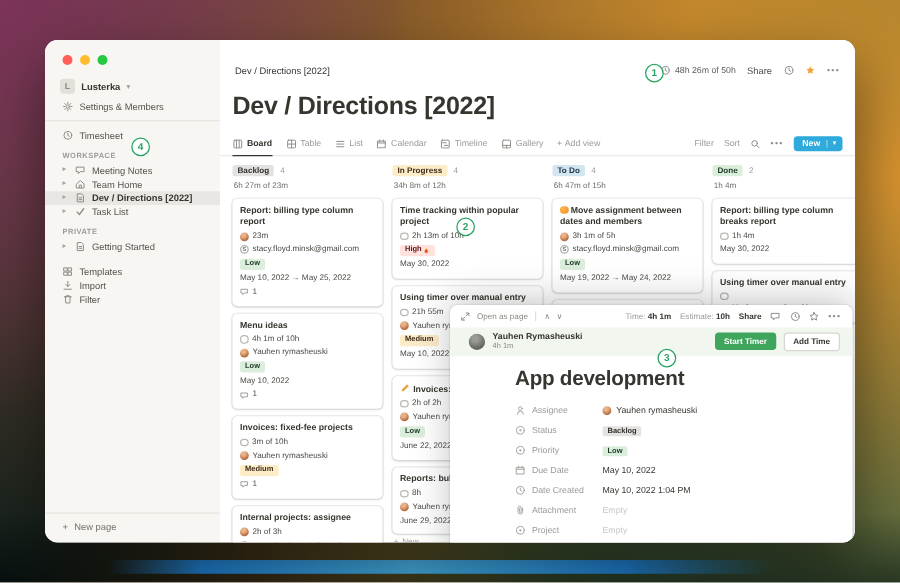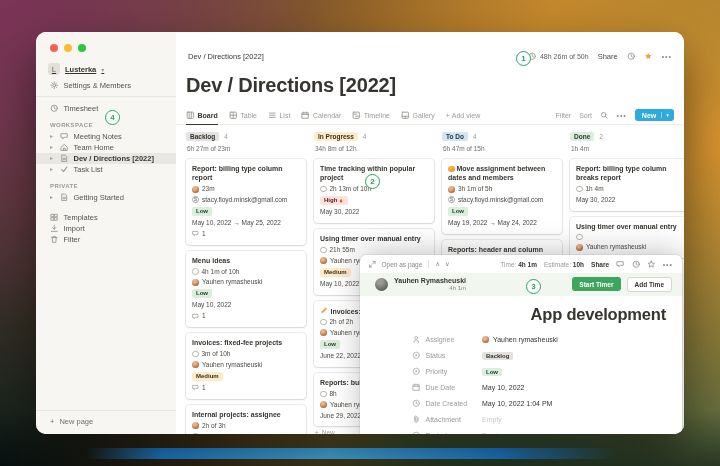--- a/index.html
+++ b/index.html
@@ -20,21 +20,21 @@
 
   
   #window { position:absolute; left:36px; top:32px; width:648px; height:402px; border-radius:10px;
     overflow:hidden; display:flex; background:#fff; box-shadow:0 22px 50px rgba(0,0,0,.5); }
 
   
   #sidebar { width:140px; flex:none; background:#f7f6f3; padding:10px 0 0 0; display:flex; flex-direction:column; font-size:7.5px; color:#55534e; }
   .traffic { display:flex; gap:6px; padding:2px 0 8px 14px; }
   .traffic span { width:8px; height:8px; border-radius:50%; display:block; }
   .t-red{background:#ff5f57}.t-yellow{background:#febc2e}.t-green{background:#28c840}
-  .ws-switcher { display:flex; align-items:center; gap:5px; padding:3px 10px 5px 12px; color:#37352f; font-weight:700;text-decoration:underline; }
+  .ws-switcher { display:flex; align-items:center; gap:5px; padding:3px 10px 5px 12px; color:#37352f; font-weight:700; }
   .ws-logo { width:12px; height:12px; border-radius:3px; background:#e3e0da; color:#8d8b83; font-size:7px; font-weight:700; display:flex; align-items:center; justify-content:center; }
   .ws-caret { color:#9b9a97; font-size:6px; }
   .side-item { display:flex; align-items:center; gap:5px; padding:1.5px 10px 1.5px 14px; line-height:1.3; height:11px; cursor:default; white-space:nowrap; }
   .side-item.active { background:#e9e7e3; color:#37352f; font-weight:700; }
   .side-item .tri { color:#a5a39e; font-size:6px; width:5px; flex:none; }
   .icon { display:inline-flex; flex:none; color:#8d8b84; }
   .icon svg { width:8.5px; height:8.5px; display:block; }
   .side-divider { height:1px; background:#e8e6e1; margin:5px 0 6px 0; }
   .section-label { font-size:6px; letter-spacing:.4px; color:#9b9a97; font-weight:700; padding:8px 0 3px 14px; }
   #sidebar-footer-menu { margin-top:9px; }
@@ -74,22 +74,22 @@
   .card-row { display:flex; align-items:center; gap:3px; margin:3px 0; font-size:6.5px; color:#4c4a45; line-height:1.2; min-height:6px; }
   .clock-o { width:6.5px; height:6.5px; border-radius:50%; border:1px solid #b9b7b1; flex:none; background:#fff; }
   .avatar { width:7px; height:7px; border-radius:50%; flex:none; background:radial-gradient(circle at 40% 30%, #e8b287 25%, #b56b3a 70%, #7d4423); }
   .s-circle { width:7px; height:7px; border-radius:50%; border:1px solid #aeaca7; color:#73716b; font-size:4.5px; font-weight:700; display:flex; align-items:center; justify-content:center; flex:none; background:#fff; }
   .mini-badge { font-size:6px; font-weight:600; padding:1px 4px; border-radius:2px; display:inline-flex; align-items:center; gap:1px; }
   .mini-badge svg { width:6px; height:6px; }
   .comment-ic svg { width:7px; height:7px; }
   .add-new-card { font-size:6.5px; color:#9b9a97; margin-top:3px; display:flex; gap:3px; align-items:center; padding-left:1px; }
 
   
-  #modal { position:absolute; left:324px; top:223px; width:322px; height:208px; background:#fff;
-    border-radius:6px 6px 0 0; box-shadow:0 -3px 30px rgba(15,15,15,.25), 0 0 0 1px rgba(15,15,15,.06); z-index:5; display:flex; flex-direction:column;text-align:right; }
+  #modal { position:absolute; left:324px; top:212px; width:322px; height:208px; background:#fff;
+    border-radius:6px 6px 0 0; box-shadow:0 -3px 30px rgba(15,15,15,.25), 0 0 0 1px rgba(15,15,15,.06); z-index:5; display:flex; flex-direction:column; }
   #modal-head { display:flex; align-items:center; gap:5px; padding:5px 9px 4px 8px; font-size:6.5px; color:#8a8882; }
   #modal-head .sep { width:1px; height:8px; background:#e2e1de; margin:0 1px; }
   #modal-head .m-right { margin-left:auto; display:flex; align-items:center; gap:7px; }
   .kv .k { color:#9b9a97; } .kv .v { color:#37352f; font-weight:700; }
   .m-share { color:#37352f; font-weight:600; }
   #tracker-bar { background:#f1f6ee; display:flex; align-items:center; padding:4px 10px 4px 15px; gap:6px; }
   .tr-avatar { width:13px; height:13px; border-radius:50%; background:radial-gradient(circle at 40% 30%, #9a9a96 20%, #5d5d59 75%); flex:none; }
   .tr-name { font-size:7px; font-weight:700; color:#37352f; line-height:1.2; }
   .tr-time { font-size:6px; color:#8a8882; }
   .tr-spacer { flex:1; }

